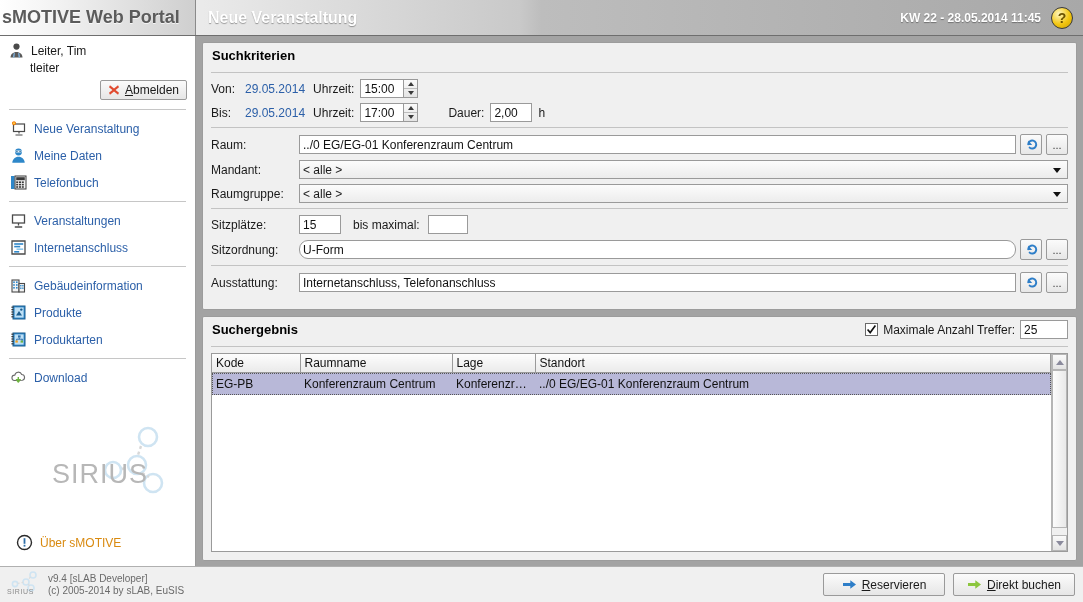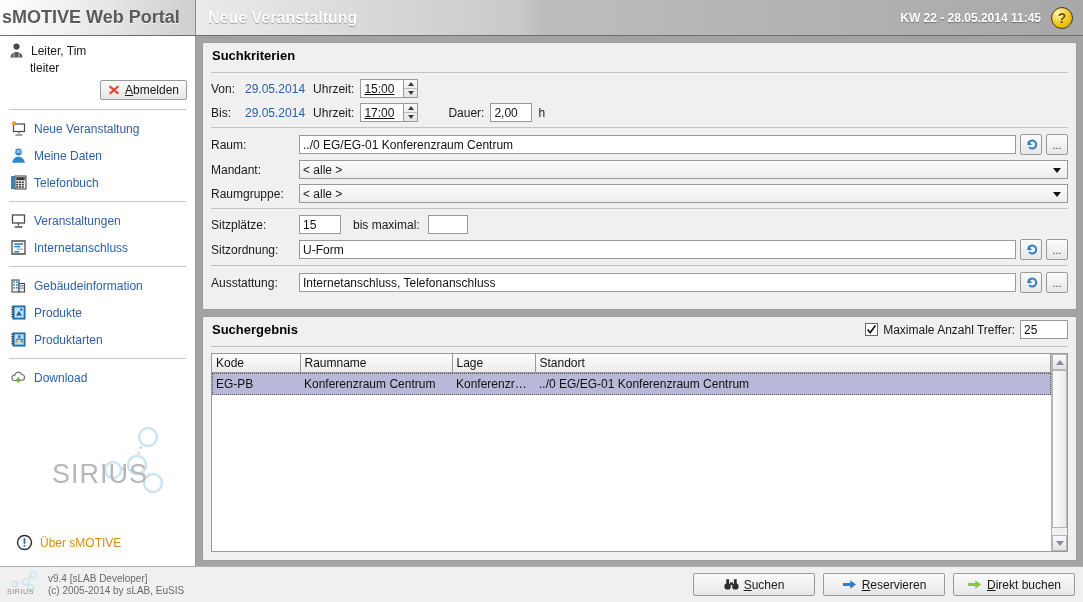--- a/index.html
+++ b/index.html
@@ -151,21 +151,21 @@
     border: 1px solid #9a9a9a;
     background: #ffffff;
     height: 19px;
     font-size: 12px;
     font-family: "Liberation Sans", sans-serif;
     color: #111;
     padding: 0 3px;
     outline: none;
   }
   .spin-wrap { display: inline-flex; align-items: stretch; }
-  .spin-wrap .tf { border-right: none; width: 43px; text-decoration: underline; }
+  .spin-wrap .tf { border-right: none; width: 43px; }
   .spinner {
     width: 15px; height: 19px;
     display: flex; flex-direction: column;
     border: 1px solid #9a9a9a;
     background: linear-gradient(to bottom,#fafafa,#e4e4e4);
   }
   .spinner div {
     flex: 1; display: flex; align-items: center; justify-content: center;
     cursor: pointer;
   }
@@ -612,21 +612,21 @@
 
           <div class="row">
             <span class="lab w">Sitzplätze:</span>
             <input class="tf" style="width: 42px;" value="15">
             <span class="lab" style="margin-left:12px;margin-right:8px">bis maximal:</span>
             <input class="tf" style="width: 40px;" value="">
           </div>
 
           <div class="row">
             <span class="lab w">Sitzordnung:</span>
-            <input class="tf" style="flex: 1 1 0%;" value="U-Form">
+            <input class="tf" style="flex: 1 1 0%; border-radius: 9px;" value="U-Form">
             <span class="sqbtn">
               <svg width="13" height="13" viewBox="0 0 13 13">
                 <path d="M3.2 6.3 A4 4 0 1 1 4.6 9.6" fill="none" stroke="#2e7ec8" stroke-width="1.9" stroke-linecap="round"></path>
                 <path d="M3.2 2.6 L3.2 6.9 L7.2 6.9 Z" fill="#2e7ec8"></path>
               </svg>
             </span>
             <span class="sqbtn">...</span>
           </div>
 
           <div class="rule"></div>
@@ -719,32 +719,20 @@
       </span>
       <div>
         <div class="vtext">v9.4 [sLAB Developer]</div>
         <div class="vtext">(c) 2005-2014 by sLAB, EuSIS</div>
       </div>
     </div>
     <div class="fbtns">
       <div class="btn fbtn">
         <span class="icon" style="width:15px;height:13px;flex:0 0 15px">
           <svg width="15" height="13" viewBox="0 0 15 13">
-            <circle cx="3.6" cy="8.4" r="3.2" fill="#2f2f2f"></circle>
-            <circle cx="11.4" cy="8.4" r="3.2" fill="#2f2f2f"></circle>
-            <rect x="2.3" y="1.2" width="2.8" height="6" fill="#2f2f2f"></rect>
-            <rect x="9.9" y="1.2" width="2.8" height="6" fill="#2f2f2f"></rect>
-            <rect x="6" y="4.4" width="3" height="2.6" fill="#2f2f2f"></rect>
-          </svg>
-        </span>
-        <span><span class="mn">S</span><span>uchen</span></span>
-      </div>
-      <div class="btn fbtn">
-        <span class="icon" style="width:15px;height:13px;flex:0 0 15px">
-          <svg width="15" height="13" viewBox="0 0 15 13">
             <path d="M1 5.1 H8.3 V2.2 L14 6.5 L8.3 10.8 V7.9 H1 Z" fill="#2e7ec8"></path>
           </svg>
         </span>
         <span><span class="mn">R</span><span>eservieren</span></span>
       </div>
       <div class="btn fbtn">
         <span class="icon" style="width:15px;height:13px;flex:0 0 15px">
           <svg width="15" height="13" viewBox="0 0 15 13">
             <path d="M1 5.1 H8.3 V2.2 L14 6.5 L8.3 10.8 V7.9 H1 Z" fill="#8cc63e"></path>
           </svg>

